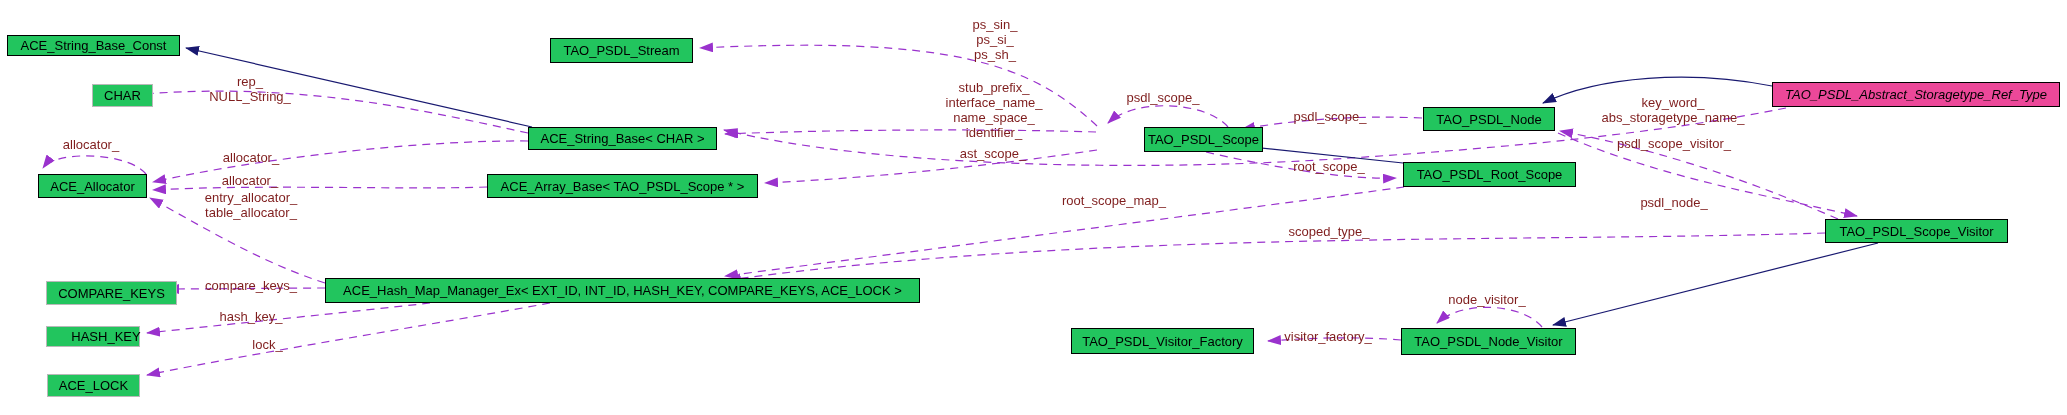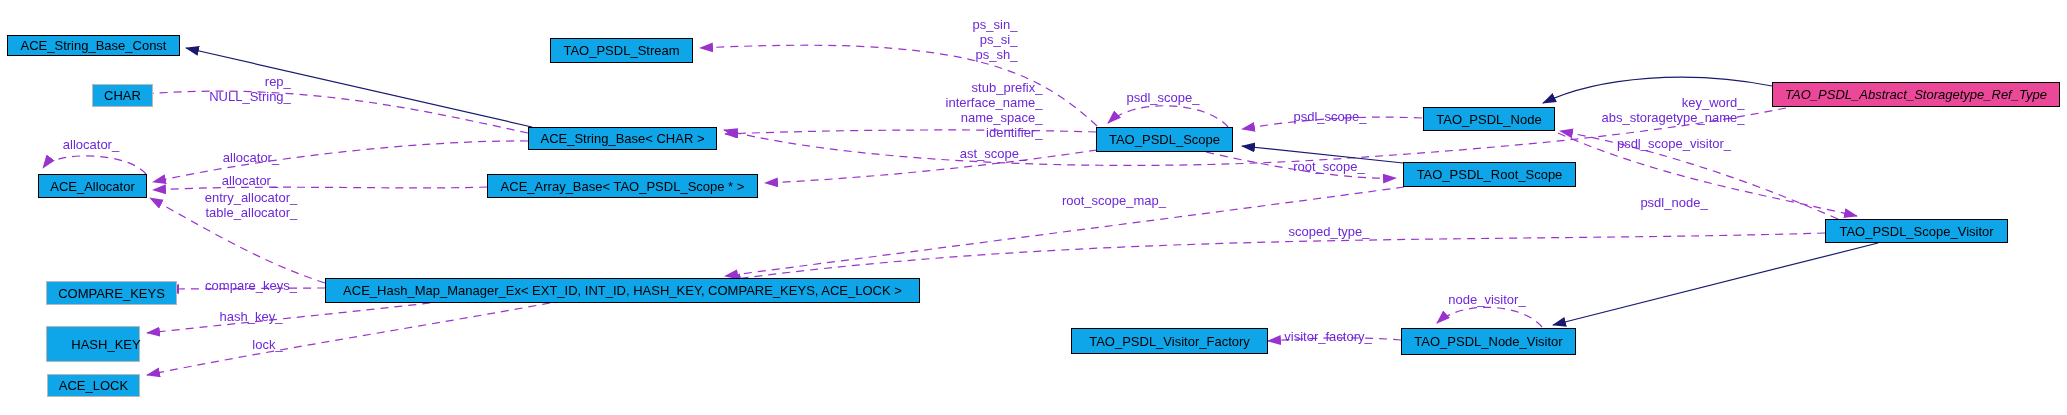--- a/index.html
+++ b/index.html
@@ -7,39 +7,39 @@
     position:relative;
     width:2067px;height:415px;
     background:#ffffff;
     font-family:"Liberation Sans", sans-serif;
     overflow:hidden;
   }
   #edges{position:absolute;left:0;top:0;width:2067px;height:415px;}
   .class-box{
     position:absolute;
     box-sizing:border-box;
-    background:#0ea5e9;
+    background:#22c55e;
     border:1px solid #000000;
     color:#000000;
     font-size:13px;
     text-align:center;
     white-space:nowrap;
     display:flex;align-items:center;justify-content:center;
     cursor:pointer;
     z-index:2;
   }
   .class-box.param{border:1px solid #b9b9b9;}
   .class-box.highlight{background:#ec4899;font-style:italic;}
   .edge-label{
     position:absolute;
     transform:translate(-50%,-50%);
     font-size:13px;
     line-height:15px;
-    color:#6d28d9;
-    text-align:right;
+    color:#7f1d1d;
+    text-align:center;
     white-space:pre;
     z-index:3;
   }
 </style>
 </head>
 <body>
 
 <div id="canvas">
   <svg id="edges" width="2067" height="415" viewBox="0 0 2067 415" xmlns="http://www.w3.org/2000/svg">
     <defs>
@@ -76,32 +76,32 @@
         <path d="M 1403 163 L 1242 146" fill="none" stroke="#191970" marker-end="url(#arrow-inherits)" stroke-width="1.2"></path>
         <path d="M 1772 86 C 1690 70 1600 76 1543 103" fill="none" stroke="#191970" marker-end="url(#arrow-inherits)" stroke-width="1.2"></path>
         <path d="M 1878 243 L 1553 325" fill="none" stroke="#191970" marker-end="url(#arrow-inherits)" stroke-width="1.2"></path>
       </g>
   </svg>
   <div id="nodes">
       <div class="class-box" style="left: 7px; top: 35px; width: 173px; height: 21px;">ACE_String_Base_Const</div>
       <div class="class-box param" style="left: 76px; top: 84px; width: 61px; height: 23px; margin-left: 16px;">CHAR</div>
       <div class="class-box" style="left: 38px; top: 174px; width: 109px; height: 24px;">ACE_Allocator</div>
       <div class="class-box param" style="left: 28px; top: 281px; width: 131px; height: 24px; margin-left: 18px;">COMPARE_KEYS</div>
-      <div class="class-box param" style="left: 46px; top: 326px; width: 94px; height: 36px; padding-left: 26px;">HASH_KEY</div>
+      <div class="class-box param" style="left: 46px; top: 326px; width: 94px; height: 21px; padding-left: 26px;">HASH_KEY</div>
       <div class="class-box param" style="left: 47px; top: 374px; width: 93px; height: 23px;">ACE_LOCK</div>
       <div class="class-box" style="left: 325px; top: 278px; width: 595px; height: 25px;">ACE_Hash_Map_Manager_Ex&lt; EXT_ID, INT_ID, HASH_KEY, COMPARE_KEYS, ACE_LOCK &gt;</div>
       <div class="class-box" style="left: 550px; top: 38px; width: 143px; height: 25px;">TAO_PSDL_Stream</div>
       <div class="class-box" style="left: 528px; top: 127px; width: 189px; height: 23px;">ACE_String_Base&lt; CHAR &gt;</div>
       <div class="class-box" style="left: 487px; top: 174px; width: 271px; height: 24px;">ACE_Array_Base&lt; TAO_PSDL_Scope * &gt;</div>
-      <div class="class-box" style="left: 1096px; top: 127px; width: 137px; height: 25px;">TAO_PSDL_Scope</div>
+      <div class="class-box" style="left: 1144px; top: 127px; width: 119px; height: 25px;">TAO_PSDL_Scope</div>
       <div class="class-box" style="left: 1423px; top: 107px; width: 132px; height: 24px;">TAO_PSDL_Node</div>
       <div class="class-box" style="left: 1403px; top: 162px; width: 173px; height: 25px;">TAO_PSDL_Root_Scope</div>
       <div class="class-box highlight" style="left: 1772px; top: 82px; width: 288px; height: 25px;">TAO_PSDL_Abstract_Storagetype_Ref_Type</div>
       <div class="class-box" style="left: 1825px; top: 219px; width: 183px; height: 24px;">TAO_PSDL_Scope_Visitor</div>
-      <div class="class-box" style="left: 1071px; top: 328px; width: 197px; height: 26px;">TAO_PSDL_Visitor_Factory</div>
+      <div class="class-box" style="left: 1071px; top: 328px; width: 183px; height: 26px;">TAO_PSDL_Visitor_Factory</div>
       <div class="class-box" style="left: 1401px; top: 328px; width: 175px; height: 27px;">TAO_PSDL_Node_Visitor</div>
     </div>
   <div id="labels">
       <div class="edge-label" style="left: 250px; top: 89px;">rep_
 NULL_String_</div>
       <div class="edge-label" style="left: 91px; top: 144px;">allocator_</div>
       <div class="edge-label" style="left: 251px; top: 157px;">allocator_</div>
       <div class="edge-label" style="left: 250px; top: 180px;">allocator_</div>
       <div class="edge-label" style="left: 251px; top: 205px;">entry_allocator_
 table_allocator_</div>

